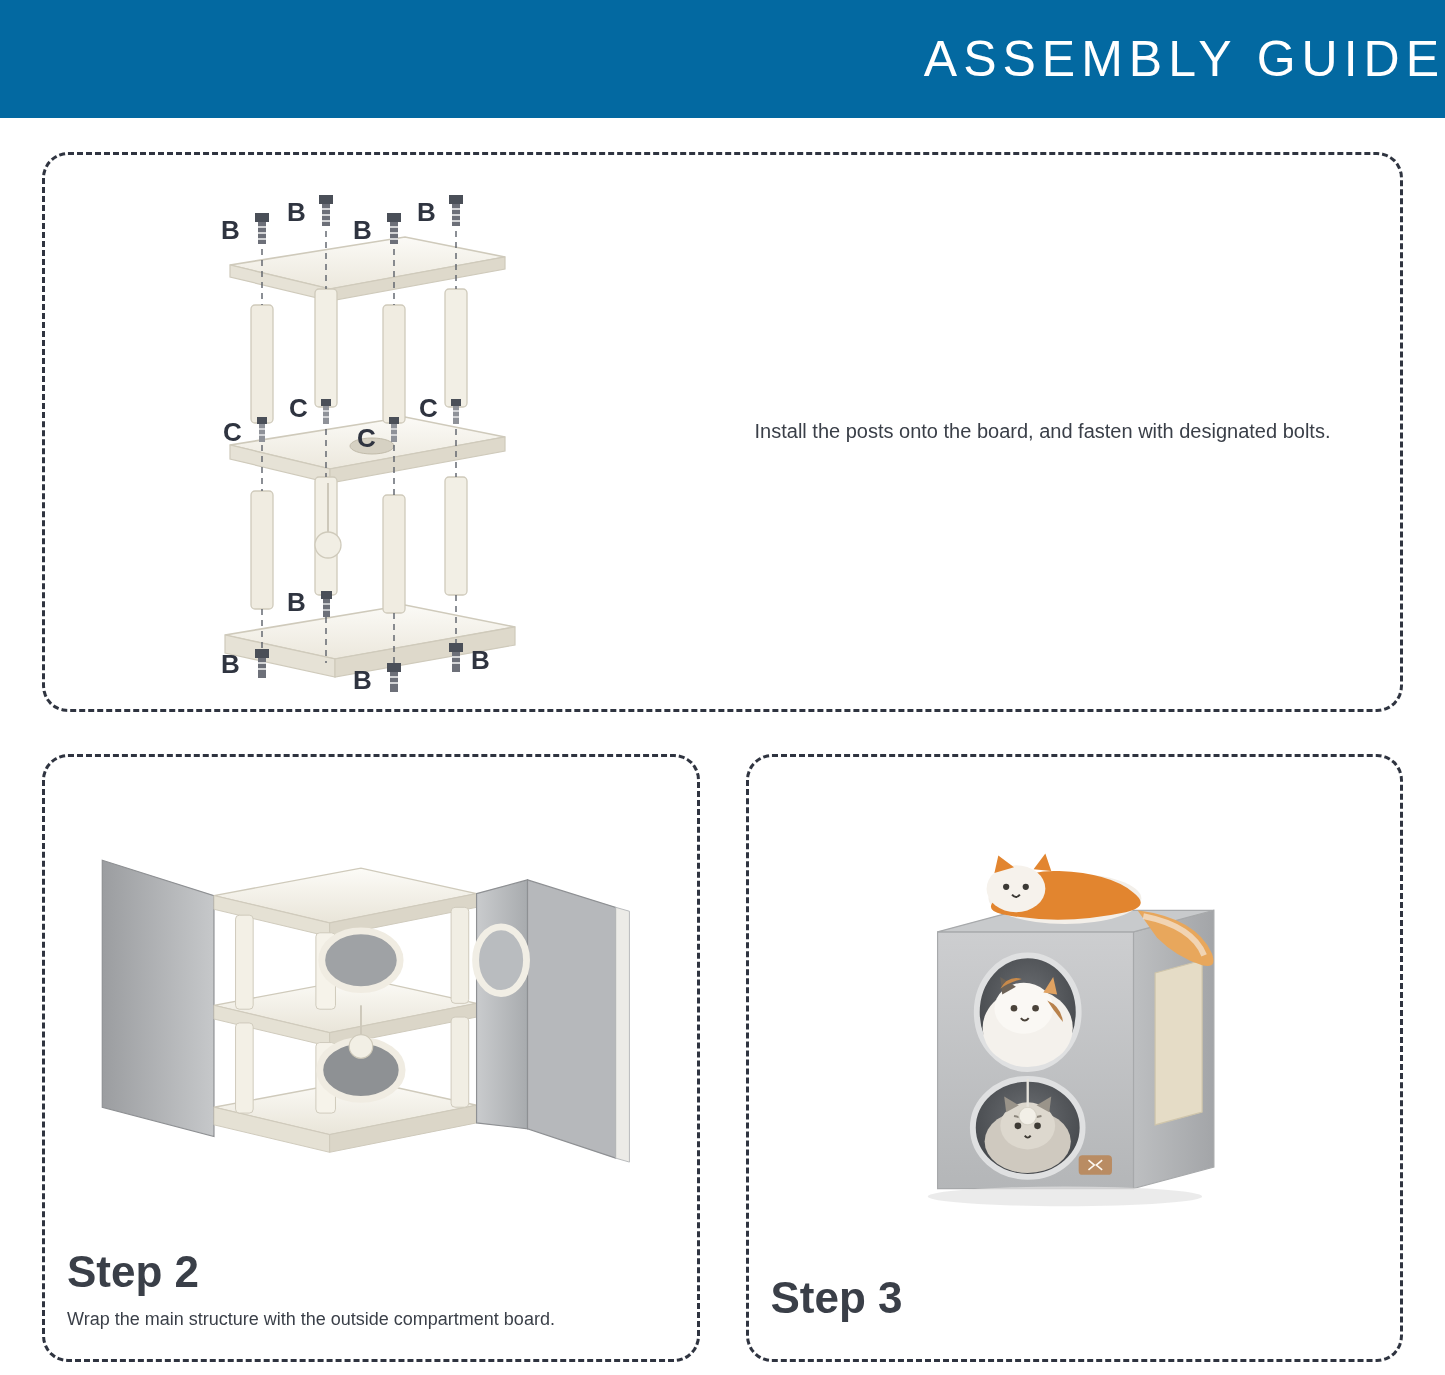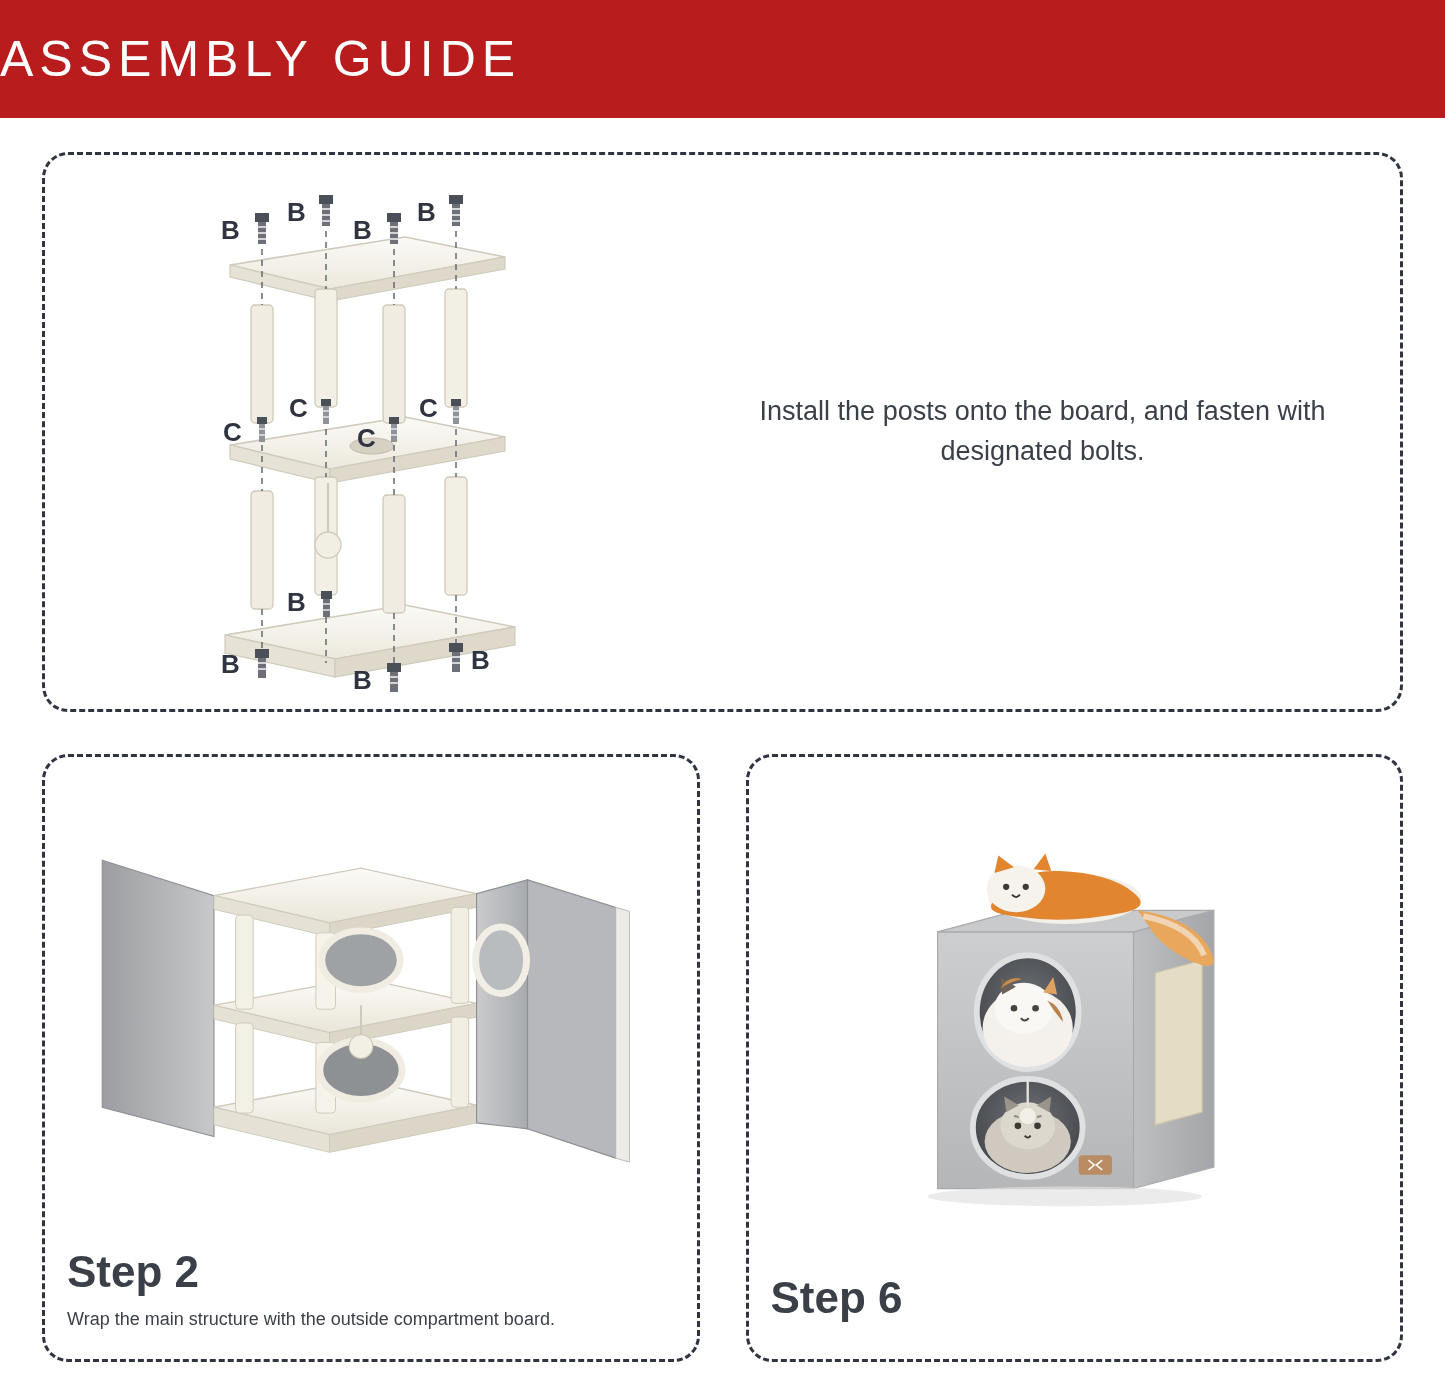--- a/index.html
+++ b/index.html
@@ -13,24 +13,24 @@
     height: 1375px;
     font-family: "Liberation Sans", sans-serif;
     color: #3a3f48;
     overflow: hidden;
   }
 
   
   .header {
     width: 100%;
     height: 118px;
-    background: #b91c1c;
+    background: #0369a1;
     display: flex;
     align-items: center;
-    justify-content: flex-start;
+    justify-content: flex-end;
   }
   .header-title {
     color: #ffffff;
     font-size: 50px;
     letter-spacing: 6px;
     font-weight: 400;
   }
 
   
   .content {
@@ -59,21 +59,21 @@
     text-align: center;
     padding: 0 30px;
   }
   .step-heading {
     font-size: 44px;
     font-weight: 700;
     color: #3a3f48;
     margin: 0 0 36px 0;
   }
   .step-body {
-    font-size: 27px;
+    font-size: 20px;
     line-height: 1.48;
     color: #3a3f48;
     margin: 0;
   }
 
   .row2 {
     display: flex;
     gap: 46px;
     margin-top: 42px;
   }
@@ -414,17 +414,17 @@
           </g>
 
           <g>
             <rect x="314" y="336" width="34" height="20" rx="4" fill="#b98c63"></rect>
             <path d="M324 341 l6 5 l-6 5 M338 341 l-6 5 l6 5" stroke="#fdf8f1" stroke-width="1.6" fill="none"></path>
           </g>
 
           <ellipse cx="300" cy="378" rx="140" ry="10" fill="#e2e2e2" opacity="0.7"></ellipse>
         </svg>
       </div>
-      <h2 class="step-heading">Step 6</h2>
+      <h2 class="step-heading">Step 3</h2>
     </div>
 
   </div>
 </div>
 
 </body></html>

